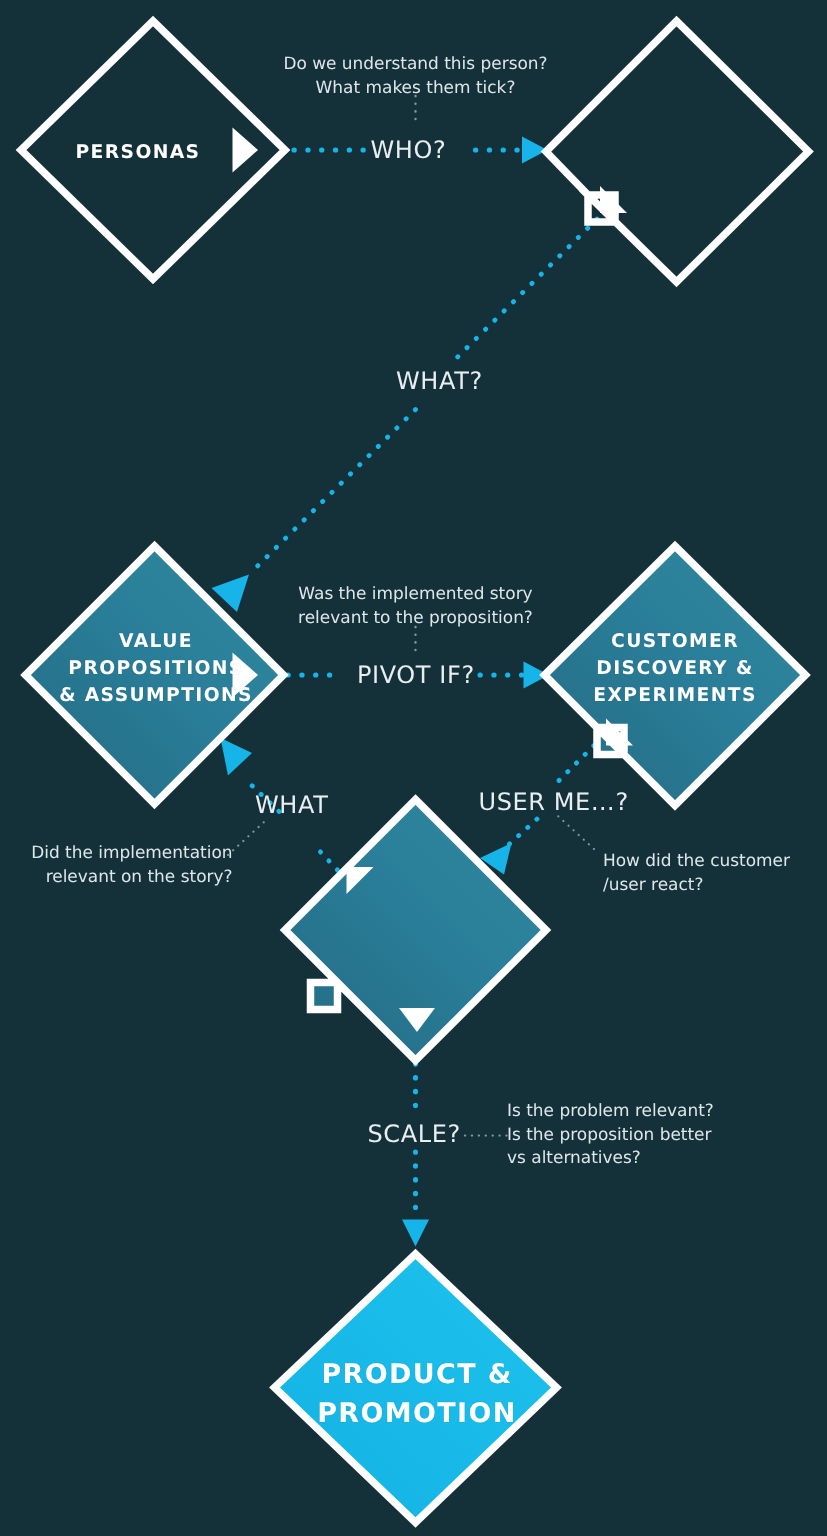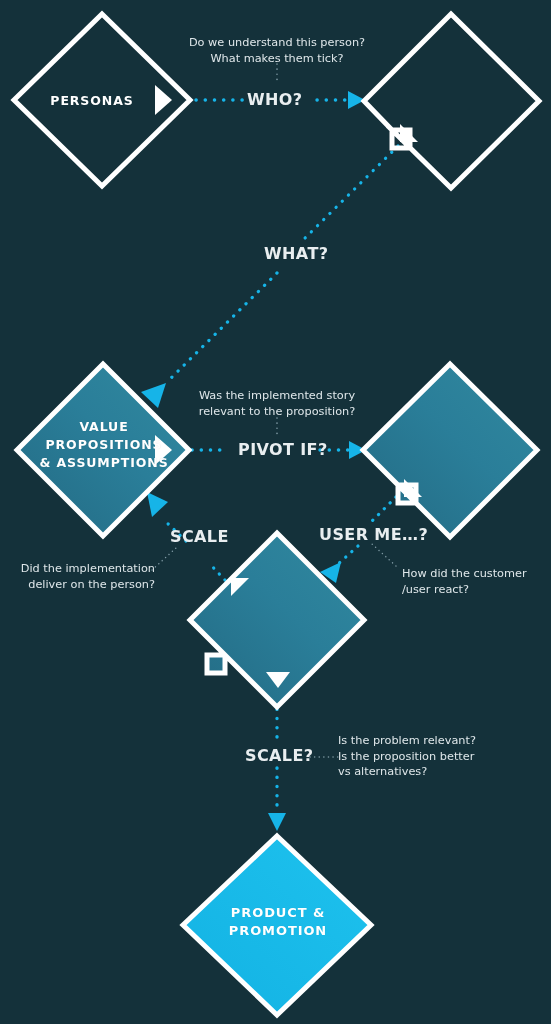--- a/index.html
+++ b/index.html
@@ -34,21 +34,21 @@
     white-space: pre;
     text-shadow: 0 0 1px rgba(0,0,0,0.12);
   }
   
   .step-label {
     position: absolute;
     font-size: 16px;
     color: #e9eef0;
     letter-spacing: 0.4px;
     white-space: pre;
-    font-weight: bold;
+    font-weight: normal;
   }
   
   .note {
     position: absolute;
     font-size: 11.3px;
     color: #dfe7ea;
     line-height: 1.38;
     white-space: pre;
     font-weight: normal;
   }
@@ -150,45 +150,48 @@
     </g>
   </svg>
 
   <div class="node-label" style="left:32px; top:92px; width:120px;">PERSONAS</div>
 
 
   <div class="node-label" style="left:34px; top:418px; width:140px;">VALUE
 PROPOSITIONS
 &amp; ASSUMPTIONS</div>
 
+  <div class="node-label" style="left:384px; top:418px; width:132px;">CUSTOMER
+DISCOVERY &amp;
+EXPERIMENTS</div>
 
 
-  <div class="node-label" style="left:208px; top:904px; width:140px; font-size:13px;">PRODUCT &amp;
+  <div class="node-label" style="left:208px; top:904px; width:140px; font-size:18px;">PRODUCT &amp;
 PROMOTION</div>
 
   <div class="step-label" style="left:247px; top:90px;">WHO?</div>
 
   <div class="step-label" style="left:264px; top:244px;">WHAT?</div>
 
   <div class="step-label" style="left:238px; top:440px;">PIVOT IF?</div>
 
-  <div class="step-label" style="left:170px; top:527px;">SCALE</div>
+  <div class="step-label" style="left:170px; top:527px;">WHAT</div>
 
   <div class="step-label" style="left:319px; top:525px;">USER ME…?</div>
 
   <div class="step-label" style="left:245px; top:746px;">SCALE?</div>
 
   <div class="note center" style="left:167px; top:35px; width:220px;">Do we understand this person?
 What makes them tick?</div>
 
   <div class="note center" style="left:177px; top:388px; width:200px;">Was the implemented story
 relevant to the proposition?</div>
 
   <div class="note right" style="left:10px; top:561px; width:145px;">Did the implementation
-deliver on the person?</div>
+relevant on the story?</div>
 
   <div class="note left" style="left:402px; top:566px; width:145px;">How did the customer
 /user react?</div>
 
   <div class="note left" style="left:338px; top:733px; width:200px;">Is the problem relevant?
 Is the proposition better
 vs alternatives?</div>
 
 </div>
 

